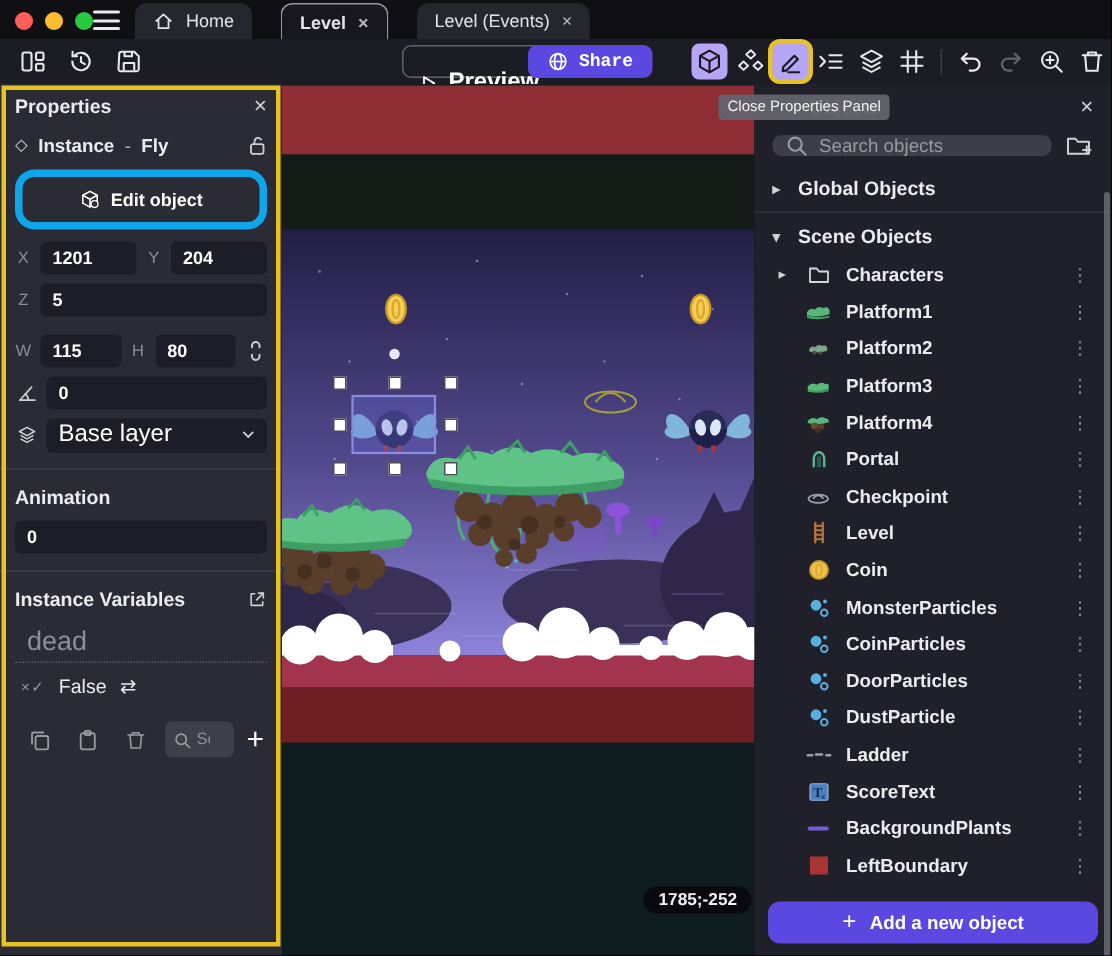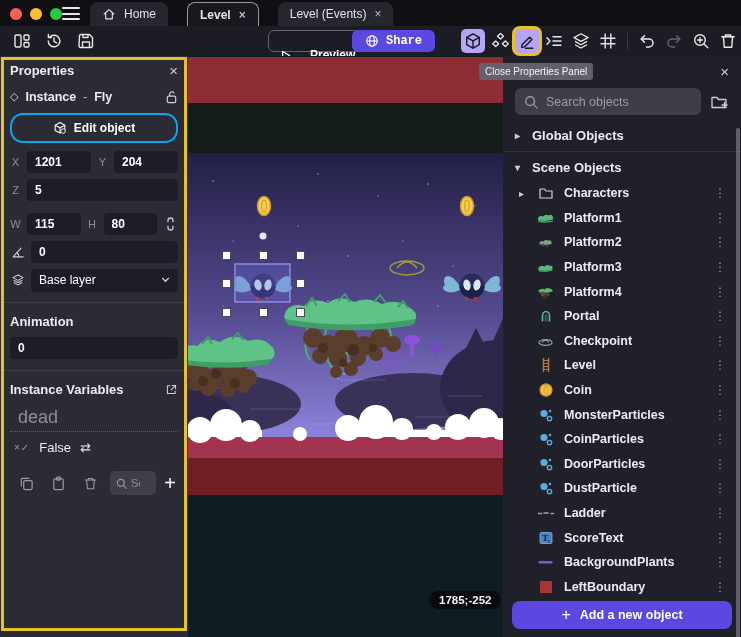--- a/index.html
+++ b/index.html
@@ -25,48 +25,48 @@
   .toolbar { position:relative; height:30px; background:#1c1c24; }
   .tb-left { position:absolute; left:10px; top:3px; display:flex; gap:8px; }
   .tbtn { width:24px; height:24px; display:grid; place-items:center; border-radius:5px; }
   .tbtn svg { display:block; }
   .tbtn.active { background:#b5a5f4; }
   .tbtn.active svg * { stroke:#18181f; }
   .tbtn.hl { box-shadow:0 0 0 3px #e7c226; background:#b5a5f4; }
   .tbtn.hl svg * { stroke:#18181f; }
   .preview { position:absolute; left:268px; top:4px; height:22px; display:flex; align-items:center;
              border:1px solid #62626c; border-radius:6px; color:#fff; }
-  .preview .pmain { display:flex; align-items:center; gap:18px; padding:0 10px; font-size:12px; font-weight:bold;margin-top:28px; }
+  .preview .pmain { display:flex; align-items:center; gap:7px; padding:0 10px; font-size:16px; font-weight:bold;margin-top:28px; }
   .preview .pdiv { width:1px; height:22px; background:#62626c; }
   .preview .pdrop { width:22px; height:100%; display:grid; place-items:center; }
   .share { position:absolute; left:352px; top:4px; height:22px; display:flex; align-items:center; gap:7px;
            padding:0 13px; background:#5b48e0; border-radius:6px; font-size:12px; font-weight:bold; color:#fff;font-family:Liberation Mono, monospace; }
   .tb-icons { position:absolute; left:461px; top:3px; display:flex; align-items:center; gap:3px; }
   .tsep { width:1px; height:17px; background:#3a3a44; margin:0 4px; }
   .redo svg * { stroke:#63636d !important; }
   
   .main { display:flex; height:581px; }
   
   .props { width:188px; background:#2b2b35; position:relative; z-index:3; padding:0 10px; font-size:12px; }
   .prow-head { height:29px; display:flex; align-items:center; justify-content:space-between; }
   .ptitle { font-weight:bold; font-size:13px; }
   .xbtn { color:#cfcfd6; font-size:15px; line-height:1; }
   .inst-row { height:23px; display:flex; align-items:center; gap:7px; }
   .inst-row .dia { color:#d4d4da; font-size:11px; }
   .inst-row b { font-size:12.5px; }
   .sp { flex:1; }
-  .editbtn { margin:5px 0 8px; height:30px; border:2px solid #0ea5e9; border-radius:13px;
+  .editbtn { margin:5px 0 8px; height:40px; border:5px solid #0ea5e9; border-radius:13px;
              display:flex; align-items:center; justify-content:center; gap:7px; font-weight:bold; font-size:12px; color:#fff; background:transparent; width:100%; }
   .frow { display:flex; align-items:center; gap:6px; margin:6px 0; height:22px; }
   .flab { width:11px; color:#8e8e98; font-size:11px; text-align:center; flex:none; }
   .fin { flex:1; min-width:0; height:22px; background:#1d1d27; border:none; border-radius:4px;
          color:#fff; font-weight:bold; font-size:12px; padding:0 8px; font-family:inherit; }
   .ficon { width:15px; flex:none; display:grid; place-items:center; }
   .fsel { flex:1; height:23px; background:#1d1d27; border-radius:4px; display:flex; align-items:center;
-          padding:0 8px; color:#fff; font-size:12px; gap:6px;text-align:center; }
+          padding:0 8px; color:#fff; font-size:16px; gap:6px;text-align:center; }
   .fsel .sp { flex:1; }
   .pdivider { height:1px; background:#3e3e48; margin:11px -10px; }
   .sect { font-weight:bold; font-size:13px; margin:2px 0 8px; }
   .iv-head { display:flex; align-items:center; justify-content:space-between; margin-top:2px; }
   .varname { color:#8e8e98; font-size:18px; padding:6px 0 3px 8px; border-bottom:1px dotted #5a5a64; margin-top:4px; }
   .varval { display:flex; align-items:center; gap:9px; padding:8px 0 0 4px; }
   .boolg { color:#9a9aa2; font-size:10px; letter-spacing:1px; }
   .swapg { font-size:13px; color:#e4e4ea; }
   .vtools { display:flex; align-items:center; margin-top:16px; gap:0; }
   .vtools .vt { width:32px; display:grid; place-items:center; }
@@ -79,21 +79,21 @@
   .canvas svg.scene { position:absolute; left:0; top:0; }
   .handle { position:absolute; width:9px; height:9px; background:#fff; border:1px solid #4a4a58; z-index:5; }
   .coordbadge { position:absolute; left:241px; top:535px; background:rgba(8,8,14,.88); border-radius:10px;
                 padding:3px 10px; font-size:11.5px; font-weight:bold; color:#f2f2f5; z-index:6; }
   
   .objects { width:238px; background:#20202a; position:relative; z-index:3; display:flex; flex-direction:column; }
   .ohead { height:30px; position:relative; flex:none; }
   .otitle { position:absolute; left:36px; top:8px; font-weight:bold; font-size:13px; color:#d8d8de; }
   .oclose { position:absolute; right:12px; top:7px; font-size:15px; color:#cfcfd6; }
   .osearchrow { display:flex; align-items:center; gap:9px; padding:2px 12px 7px; flex:none; }
-  .osearch { flex:1; height:27px; background:#3e3e49; border-radius:6px; display:flex; align-items:center; gap:8px; padding:0 9px; }
+  .osearch { flex:1; height:14px; background:#3e3e49; border-radius:6px; display:flex; align-items:center; gap:8px; padding:0 9px; }
   .osearch input { background:transparent; border:none; outline:none; color:#e8e8ec; font-size:12.5px; width:100%; font-family:inherit; }
   .osearch input::placeholder { color:#9a9aa2; }
   .olist { flex:1; overflow:hidden; position:relative; }
   .oshead { height:27px; display:flex; align-items:center; gap:7px; padding:0 12px; font-weight:bold; font-size:13px; }
   .oshead .car { color:#cfcfd6; font-size:10px; width:10px; }
   .osdiv { height:1px; background:#33333d; margin:2px 0; }
   .orow { height:24.6px; display:flex; align-items:center; padding-left:34px; position:relative; }
   .orow .rcar { position:absolute; left:16px; color:#cfcfd6; font-size:10px; }
   .oicon { width:17px; height:17px; display:grid; place-items:center; flex:none; }
   .olabel { margin-left:10px; font-size:12.5px; font-weight:bold; color:#ececf0; }

